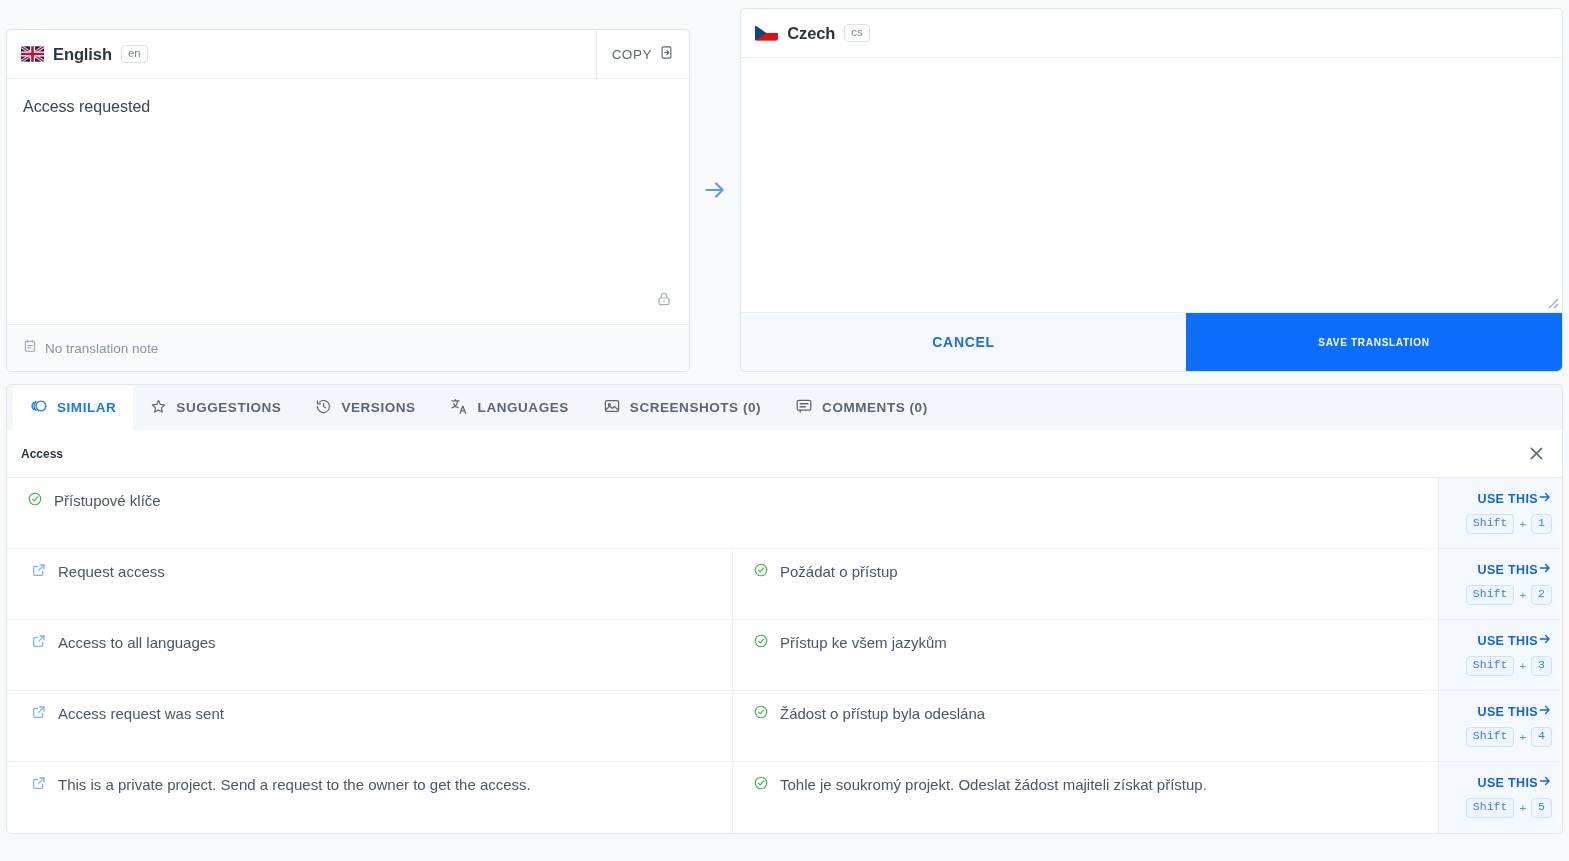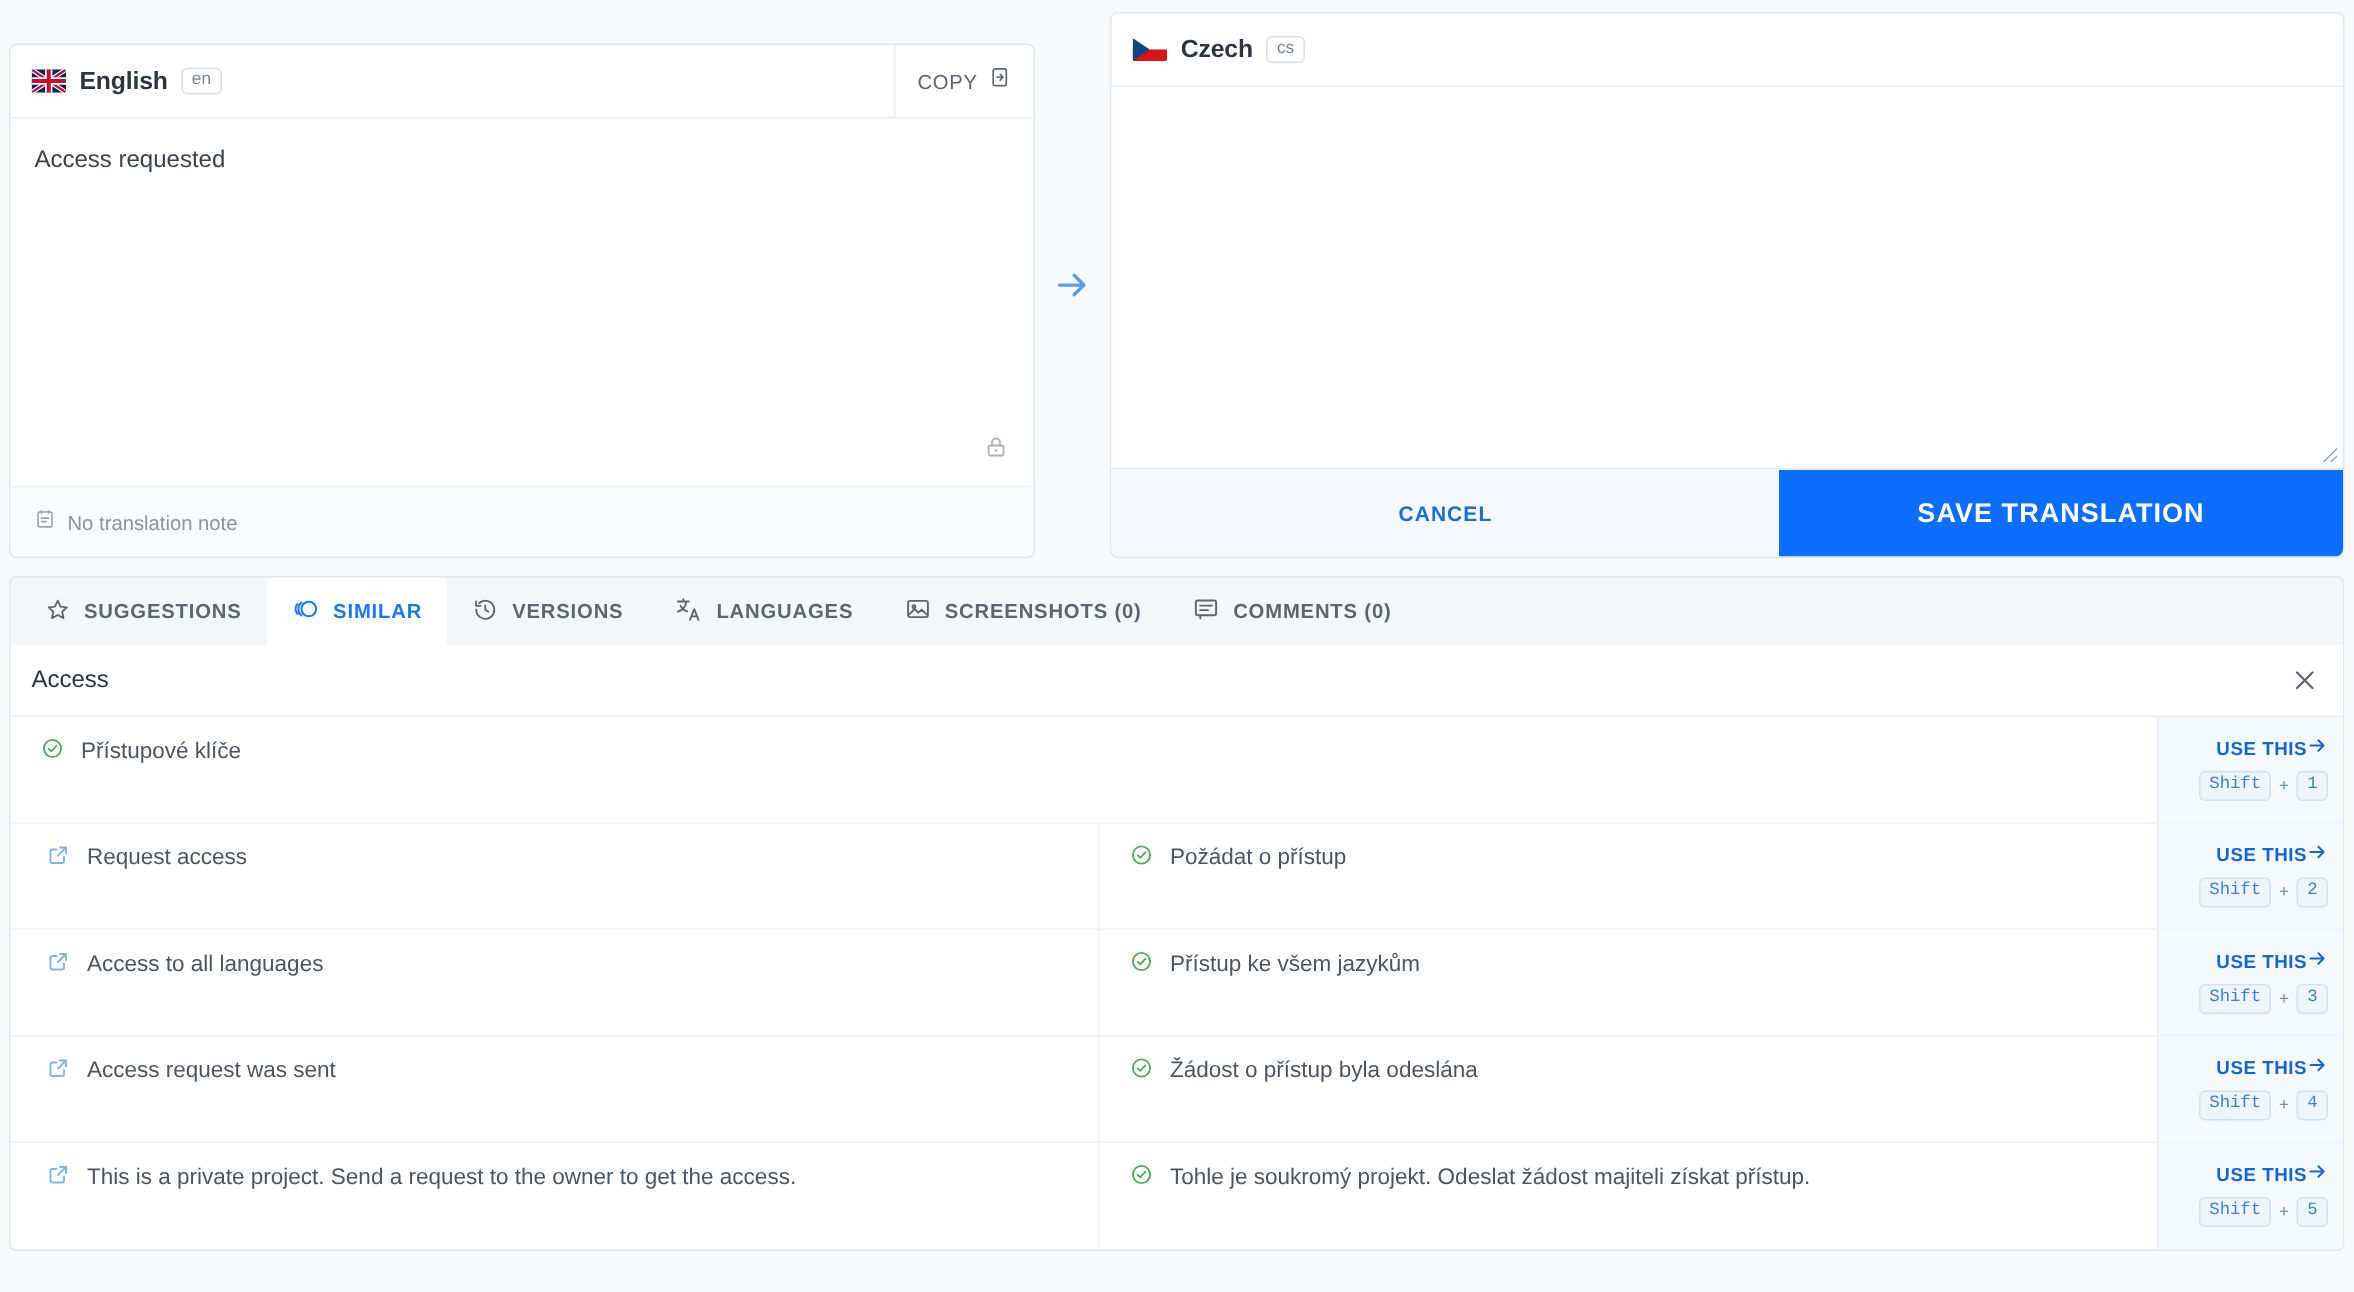--- a/index.html
+++ b/index.html
@@ -141,21 +141,21 @@
     font-weight: 700;
     letter-spacing: 0.7px;
     font-family: "Liberation Sans", sans-serif;
     cursor: pointer;
   }
   .btn-save {
     width: 376px;
     background: #0d6efd;
     border: none;
     color: #ffffff;
-    font-size: 18px;
+    font-size: 10px;
     font-weight: 700;
     letter-spacing: 0.7px;
     font-family: "Liberation Sans", sans-serif;
     cursor: pointer;
   }
 
   
   .tabs-wrap {
     margin: 12px 6px 0 6px;
     background: #f4f7fa;
@@ -195,22 +195,23 @@
   }
   .query-bar {
     height: 48px;
     display: flex;
     align-items: center;
     border-bottom: 1px solid #e7edf3;
     padding: 0 16px 0 14px;
   }
   .query-text {
     flex: 1;
-    font-size: 16px;
+    font-size: 12px;
     color: #2d3640;
+    font-weight: bold;
   }
   .close-x { cursor: pointer; display:flex; }
 
   .res-row {
     display: flex;
     border-bottom: 1px solid #eef2f6;
     min-height: 71px;
   }
   .res-row:last-child { border-bottom: none; }
   .col-src {
@@ -354,42 +355,42 @@
     </div>
     <div class="tgt-actions">
       <button class="btn-cancel">CANCEL</button>
       <button class="btn-save">SAVE TRANSLATION</button>
     </div>
   </div>
 </div>
 
 <div class="tabs-wrap">
 
-  <div class="tab">
-    <span class="ico">
-      <svg width="17" height="17" viewBox="0 0 24 24" fill="none" stroke="#5b6673" stroke-width="1.7" stroke-linejoin="round">
-        <path d="M12 3.5l2.6 5.6 6 .7-4.4 4.1 1.2 6-5.4-3-5.4 3 1.2-6L3.4 9.8l6-.7z"></path>
-      </svg>
-    </span>
-    <span>SUGGESTIONS</span>
-  </div>
-
   <div class="tab active">
     <span class="ico">
       <svg width="18" height="18" viewBox="0 0 24 24" fill="none" stroke="#1b7ae8" stroke-width="1.8">
         <circle cx="14.5" cy="12" r="6.5"></circle>
         <path d="M8 6.2A7.4 7.4 0 0 0 8 17.8" stroke-linecap="round"></path>
         <path d="M4.6 7.6A6 6 0 0 0 4.6 16.4" stroke-linecap="round"></path>
       </svg>
     </span>
     <span>SIMILAR</span>
   </div>
 
   <div class="tab">
     <span class="ico">
+      <svg width="17" height="17" viewBox="0 0 24 24" fill="none" stroke="#5b6673" stroke-width="1.7" stroke-linejoin="round">
+        <path d="M12 3.5l2.6 5.6 6 .7-4.4 4.1 1.2 6-5.4-3-5.4 3 1.2-6L3.4 9.8l6-.7z"></path>
+      </svg>
+    </span>
+    <span>SUGGESTIONS</span>
+  </div>
+
+  <div class="tab">
+    <span class="ico">
       <svg width="17" height="17" viewBox="0 0 24 24" fill="none" stroke="#5b6673" stroke-width="1.7" stroke-linecap="round">
         <path d="M3.5 12a8.5 8.5 0 1 0 2.6-6.1"></path>
         <path d="M3.4 4.2v4.2h4.2"></path>
         <path d="M12 7.8V12l3 1.8"></path>
       </svg>
     </span>
     <span>VERSIONS</span>
   </div>
 
   <div class="tab">

